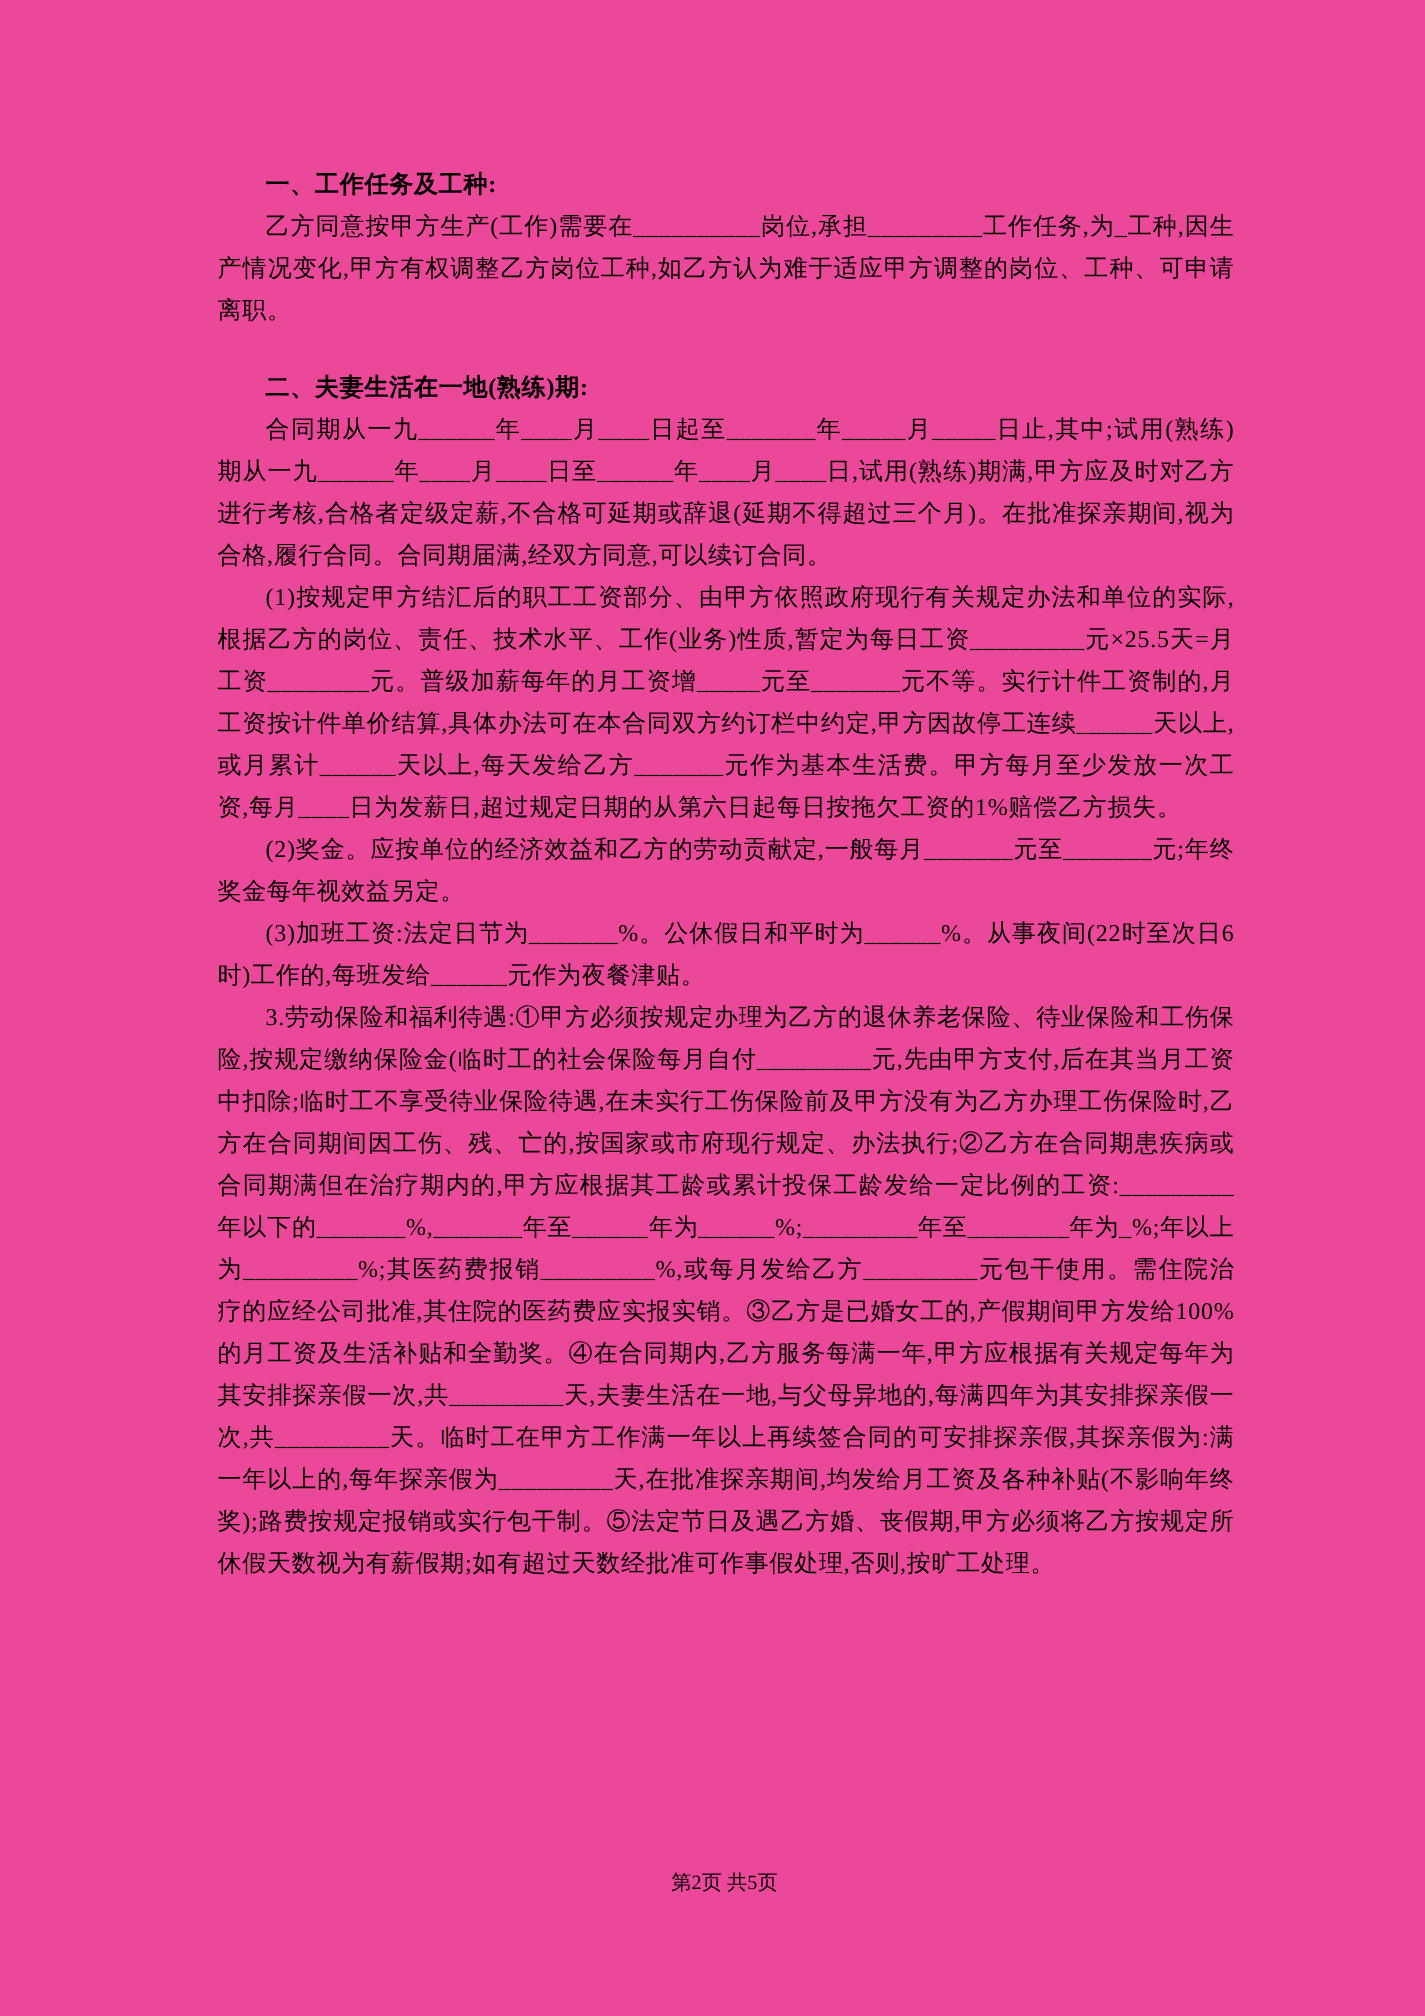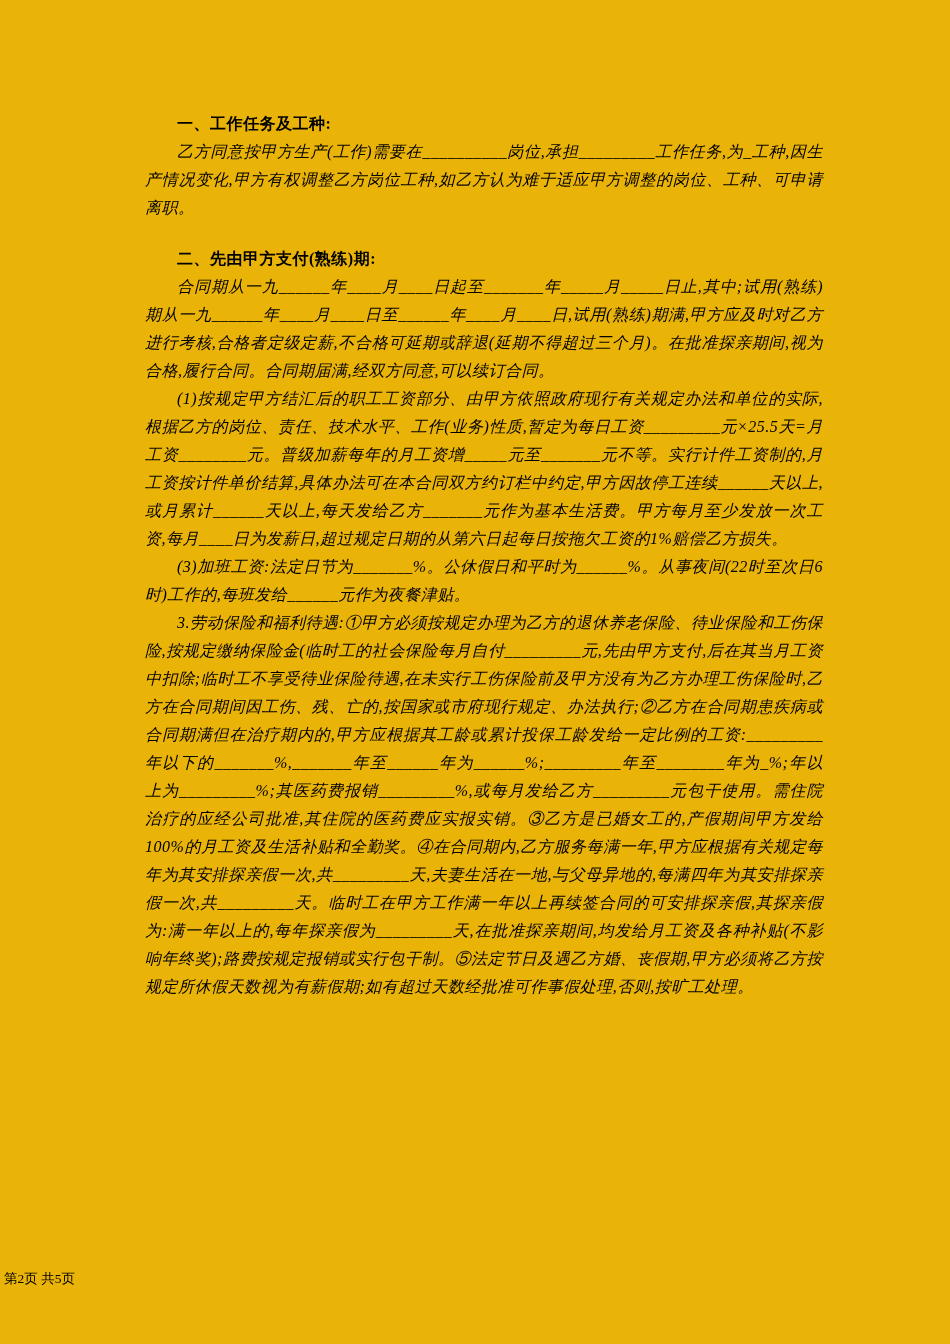--- a/index.html
+++ b/index.html
@@ -4,72 +4,72 @@
 <style>
   html, body {
     margin: 0;
     padding: 0;
     background: #ffffff;
   }
   .page {
     position: relative;
     width: 950px;
     height: 1344px;
-    background: #eab308;
+    background: #ec4899;
     color: #000000;
     font-family: "Liberation Serif", "DejaVu Serif", serif;
     overflow: hidden;
   }
   .doc {
     position: absolute;
     left: 145px;
     top: 110px;
     width: 678px;
     font-size: 16px;
     line-height: 28px;
     text-align: justify;
     text-justify: inter-ideograph;
     letter-spacing: 0.5px;
   }
   .para {
     margin: 0;
     text-indent: 2em;
-    font-style: italic;
   }
   .h {
     margin: 0;
     font-weight: bold;
     text-indent: 2em;
   }
   .gap {
     margin-top: 23px;
   }
   .footer {
     position: absolute;
-    left: 4px;
+    left: 16px;
     right: 0;
     top: 1246px;
+    text-align: center;
     font-size: 13.5px;
     color: #000000;
     font-family: "Liberation Serif", "DejaVu Serif", serif;
-    margin-top: 24px;
   }
 </style>
 </head>
 <body>
 
 <div class="page">
   <div class="doc">
 
     <p class="h">一、工作任务及工种:</p>
     <p class="para">乙方同意按甲方生产(工作)需要在__________岗位,承担_________工作任务,为_工种,因生产情况变化,甲方有权调整乙方岗位工种,如乙方认为难于适应甲方调整的岗位、工种、可申请离职。</p>
 
-    <p class="h gap">二、先由甲方支付(熟练)期:</p>
+    <p class="h gap">二、夫妻生活在一地(熟练)期:</p>
     <p class="para">合同期从一九______年____月____日起至_______年_____月_____日止,其中;试用(熟练)期从一九______年____月____日至______年____月____日,试用(熟练)期满,甲方应及时对乙方进行考核,合格者定级定薪,不合格可延期或辞退(延期不得超过三个月)。在批准探亲期间,视为合格,履行合同。合同期届满,经双方同意,可以续订合同。</p>
 
     <p class="para">(1)按规定甲方结汇后的职工工资部分、由甲方依照政府现行有关规定办法和单位的实际,根据乙方的岗位、责任、技术水平、工作(业务)性质,暂定为每日工资_________元×25.5天=月工资________元。普级加薪每年的月工资增_____元至_______元不等。实行计件工资制的,月工资按计件单价结算,具体办法可在本合同双方约订栏中约定,甲方因故停工连续______天以上,或月累计______天以上,每天发给乙方_______元作为基本生活费。甲方每月至少发放一次工资,每月____日为发薪日,超过规定日期的从第六日起每日按拖欠工资的1%赔偿乙方损失。</p>
+    <p class="para">(2)奖金。应按单位的经济效益和乙方的劳动贡献定,一般每月_______元至_______元;年终奖金每年视效益另定。</p>
     <p class="para">(3)加班工资:法定日节为_______%。公休假日和平时为______%。从事夜间(22时至次日6时)工作的,每班发给______元作为夜餐津贴。</p>
     <p class="para">3.劳动保险和福利待遇:①甲方必须按规定办理为乙方的退休养老保险、待业保险和工伤保险,按规定缴纳保险金(临时工的社会保险每月自付_________元,先由甲方支付,后在其当月工资中扣除;临时工不享受待业保险待遇,在未实行工伤保险前及甲方没有为乙方办理工伤保险时,乙方在合同期间因工伤、残、亡的,按国家或市府现行规定、办法执行;②乙方在合同期患疾病或合同期满但在治疗期内的,甲方应根据其工龄或累计投保工龄发给一定比例的工资:_________年以下的_______%,_______年至______年为______%;_________年至________年为_%;年以上为_________%;其医药费报销_________%,或每月发给乙方_________元包干使用。需住院治疗的应经公司批准,其住院的医药费应实报实销。③乙方是已婚女工的,产假期间甲方发给100%的月工资及生活补贴和全勤奖。④在合同期内,乙方服务每满一年,甲方应根据有关规定每年为其安排探亲假一次,共_________天,夫妻生活在一地,与父母异地的,每满四年为其安排探亲假一次,共_________天。临时工在甲方工作满一年以上再续签合同的可安排探亲假,其探亲假为:满一年以上的,每年探亲假为_________天,在批准探亲期间,均发给月工资及各种补贴(不影响年终奖);路费按规定报销或实行包干制。⑤法定节日及遇乙方婚、丧假期,甲方必须将乙方按规定所休假天数视为有薪假期;如有超过天数经批准可作事假处理,否则,按旷工处理。</p>
 
   </div>
 
   <div class="footer">第2页 共5页</div>
 </div>
 
 </body></html>

